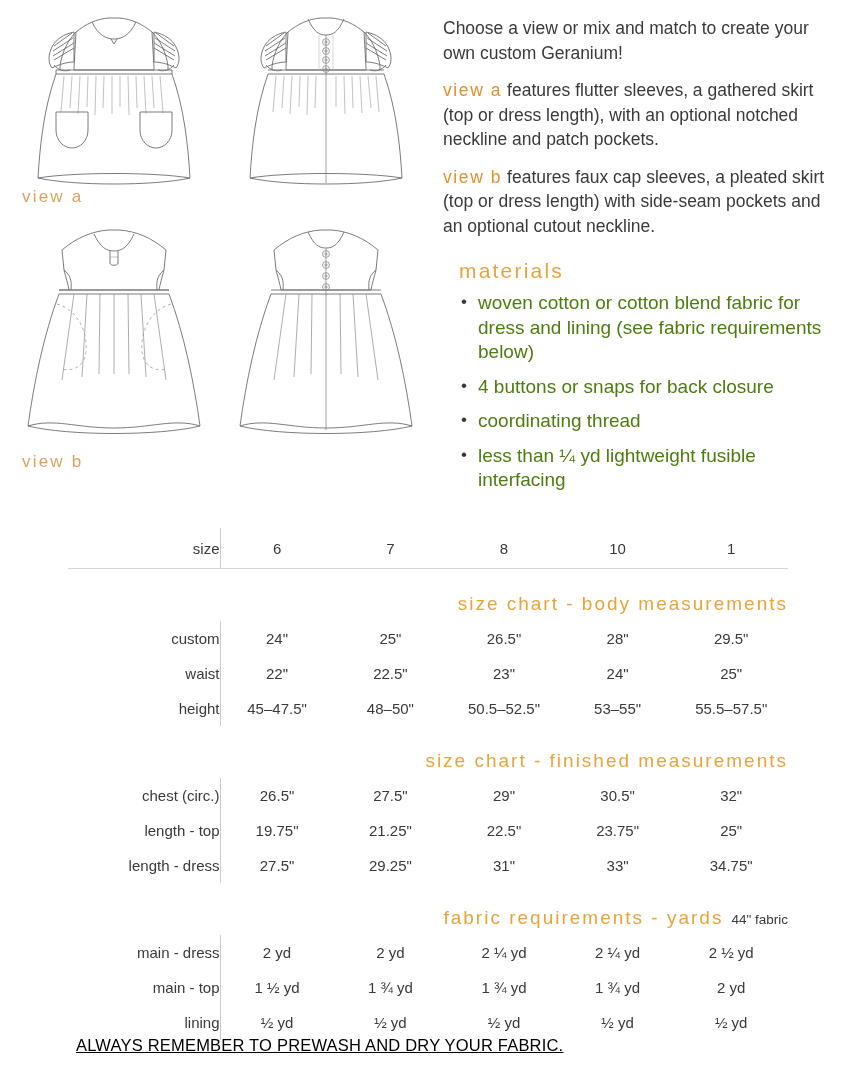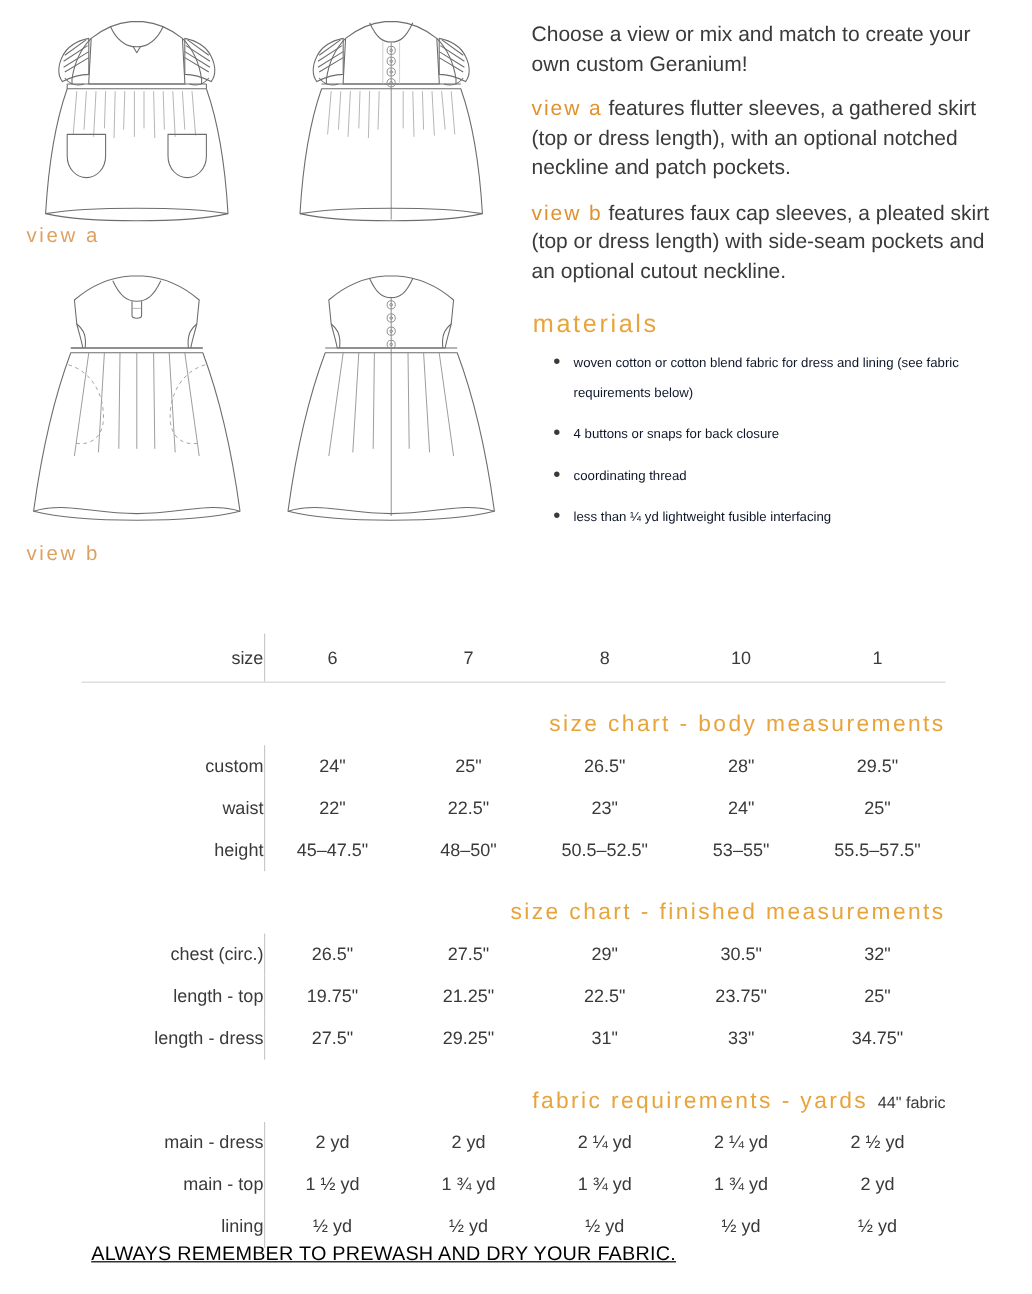--- a/index.html
+++ b/index.html
@@ -48,31 +48,31 @@
     margin: 0 0 13px 0;
   }
   .view-tag {
     color: #E0922E;
     letter-spacing: 1.6px;
   }
   .materials-heading {
     font-size: 21px;
     color: #E8A43C;
     letter-spacing: 2.2px;
-    margin: 21px 0 8px 1px;
+    margin: 21px 0 8px 16px;
   }
   ul.materials-list {
     margin: 0;
     padding: 0 0 0 18px;
     list-style: none;
   }
   ul.materials-list li {
-    font-size: 11px;
+    font-size: 19px;
     line-height: 24.5px;
-    color: #0f172a;
+    color: #4d7c0f;
     margin-bottom: 10px;
     position: relative;
     padding-left: 17px;
   }
   ul.materials-list li::before {
     content: "\2022";
     position: absolute;
     left: 0;
     top: -1px;
     font-size: 17px;

